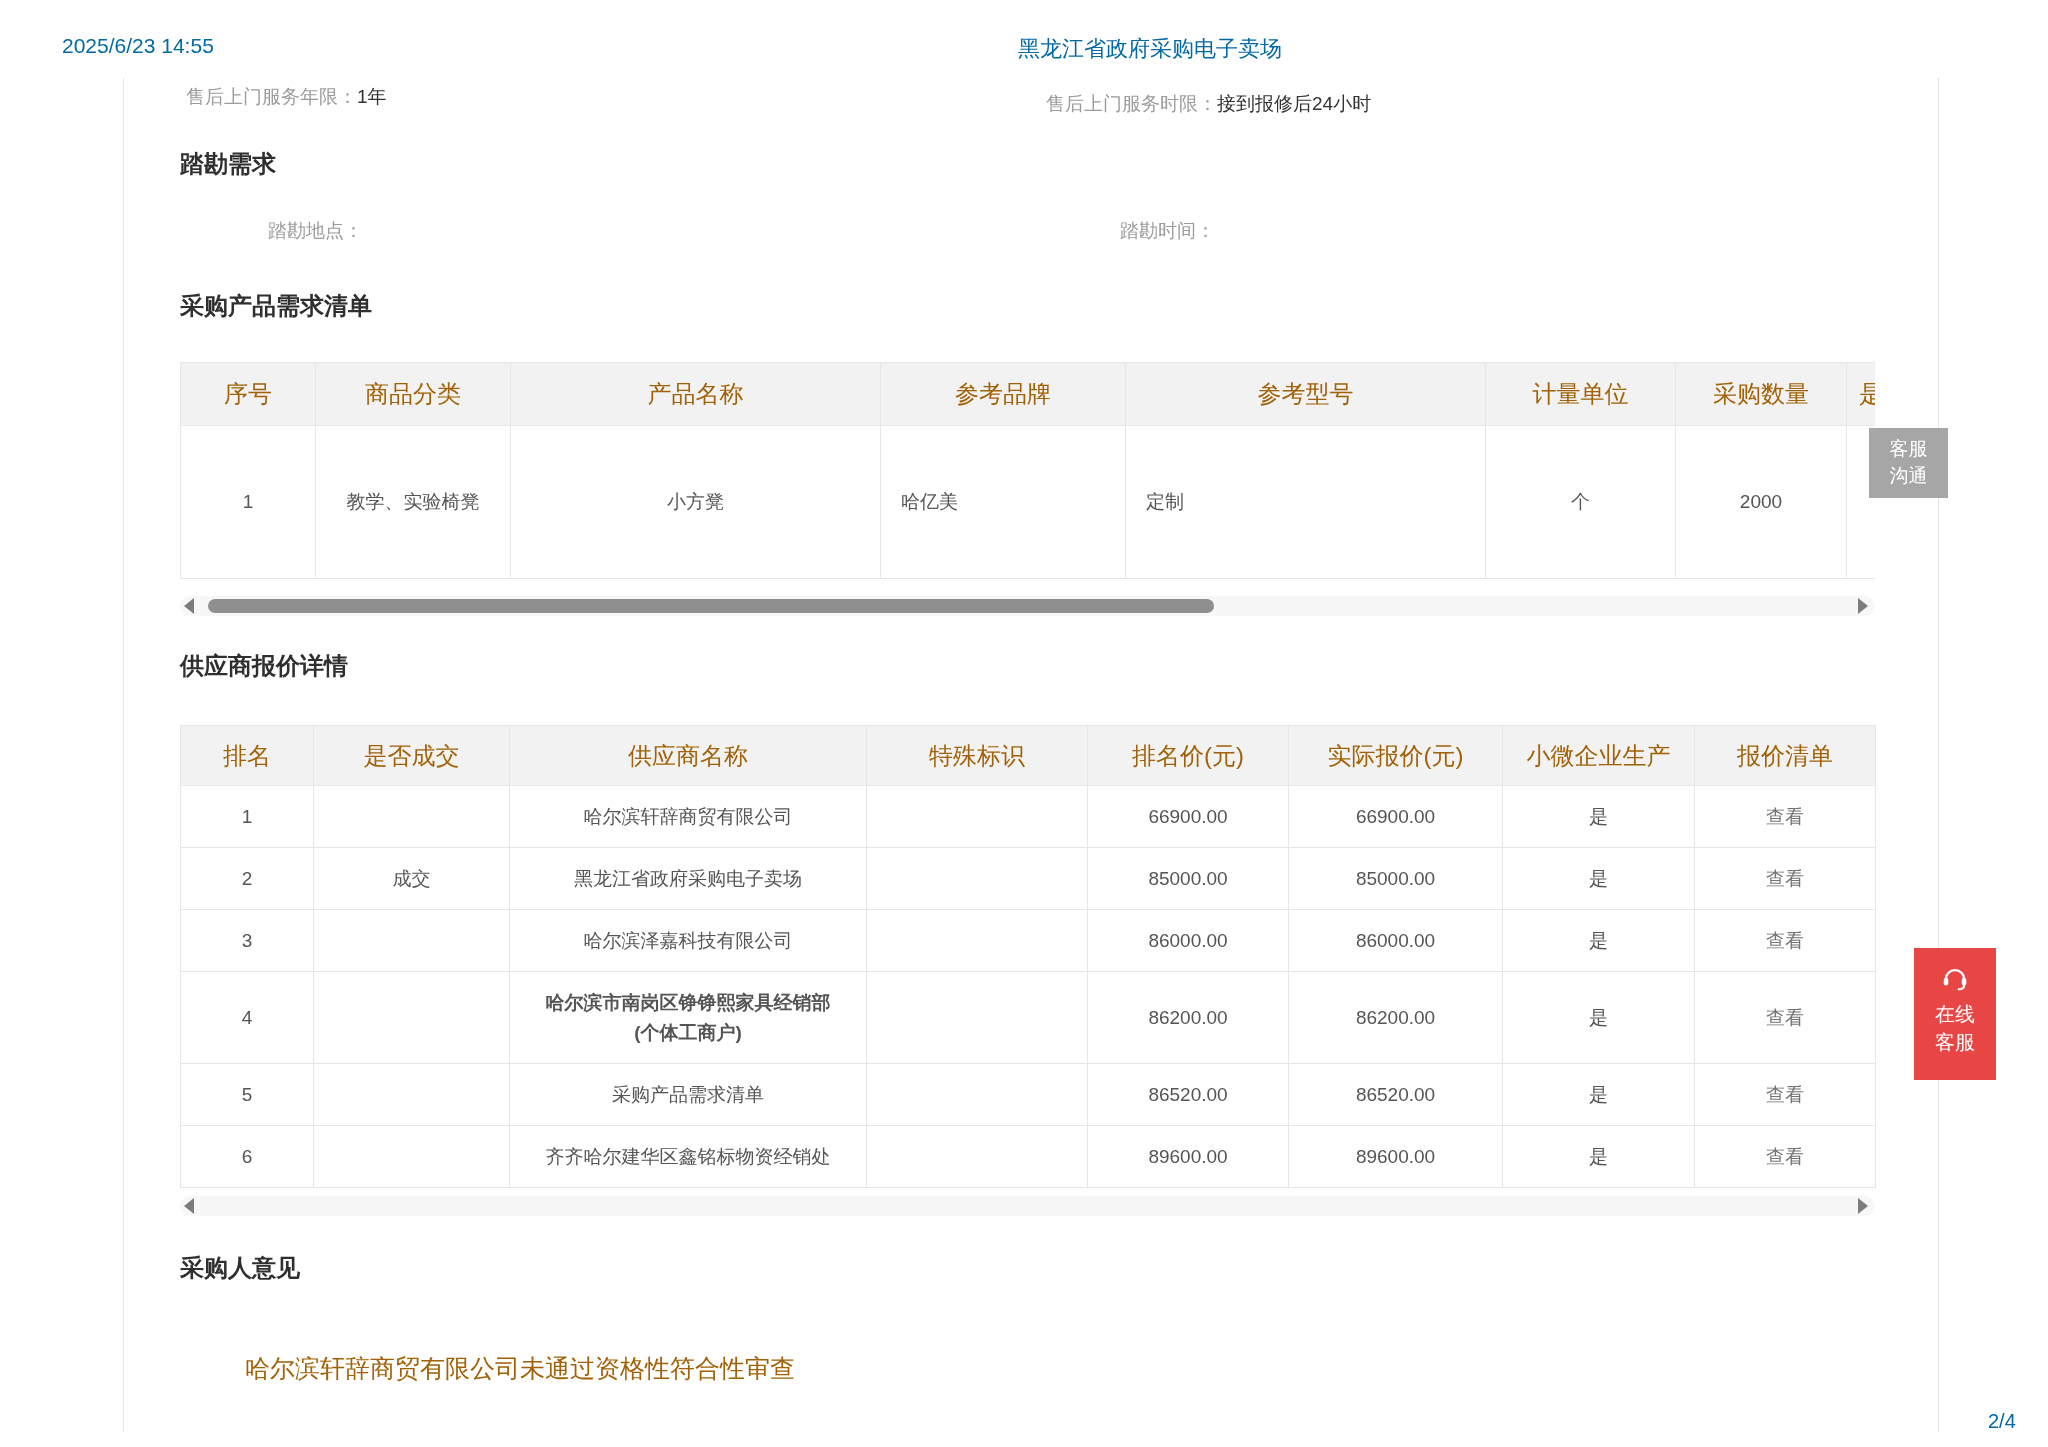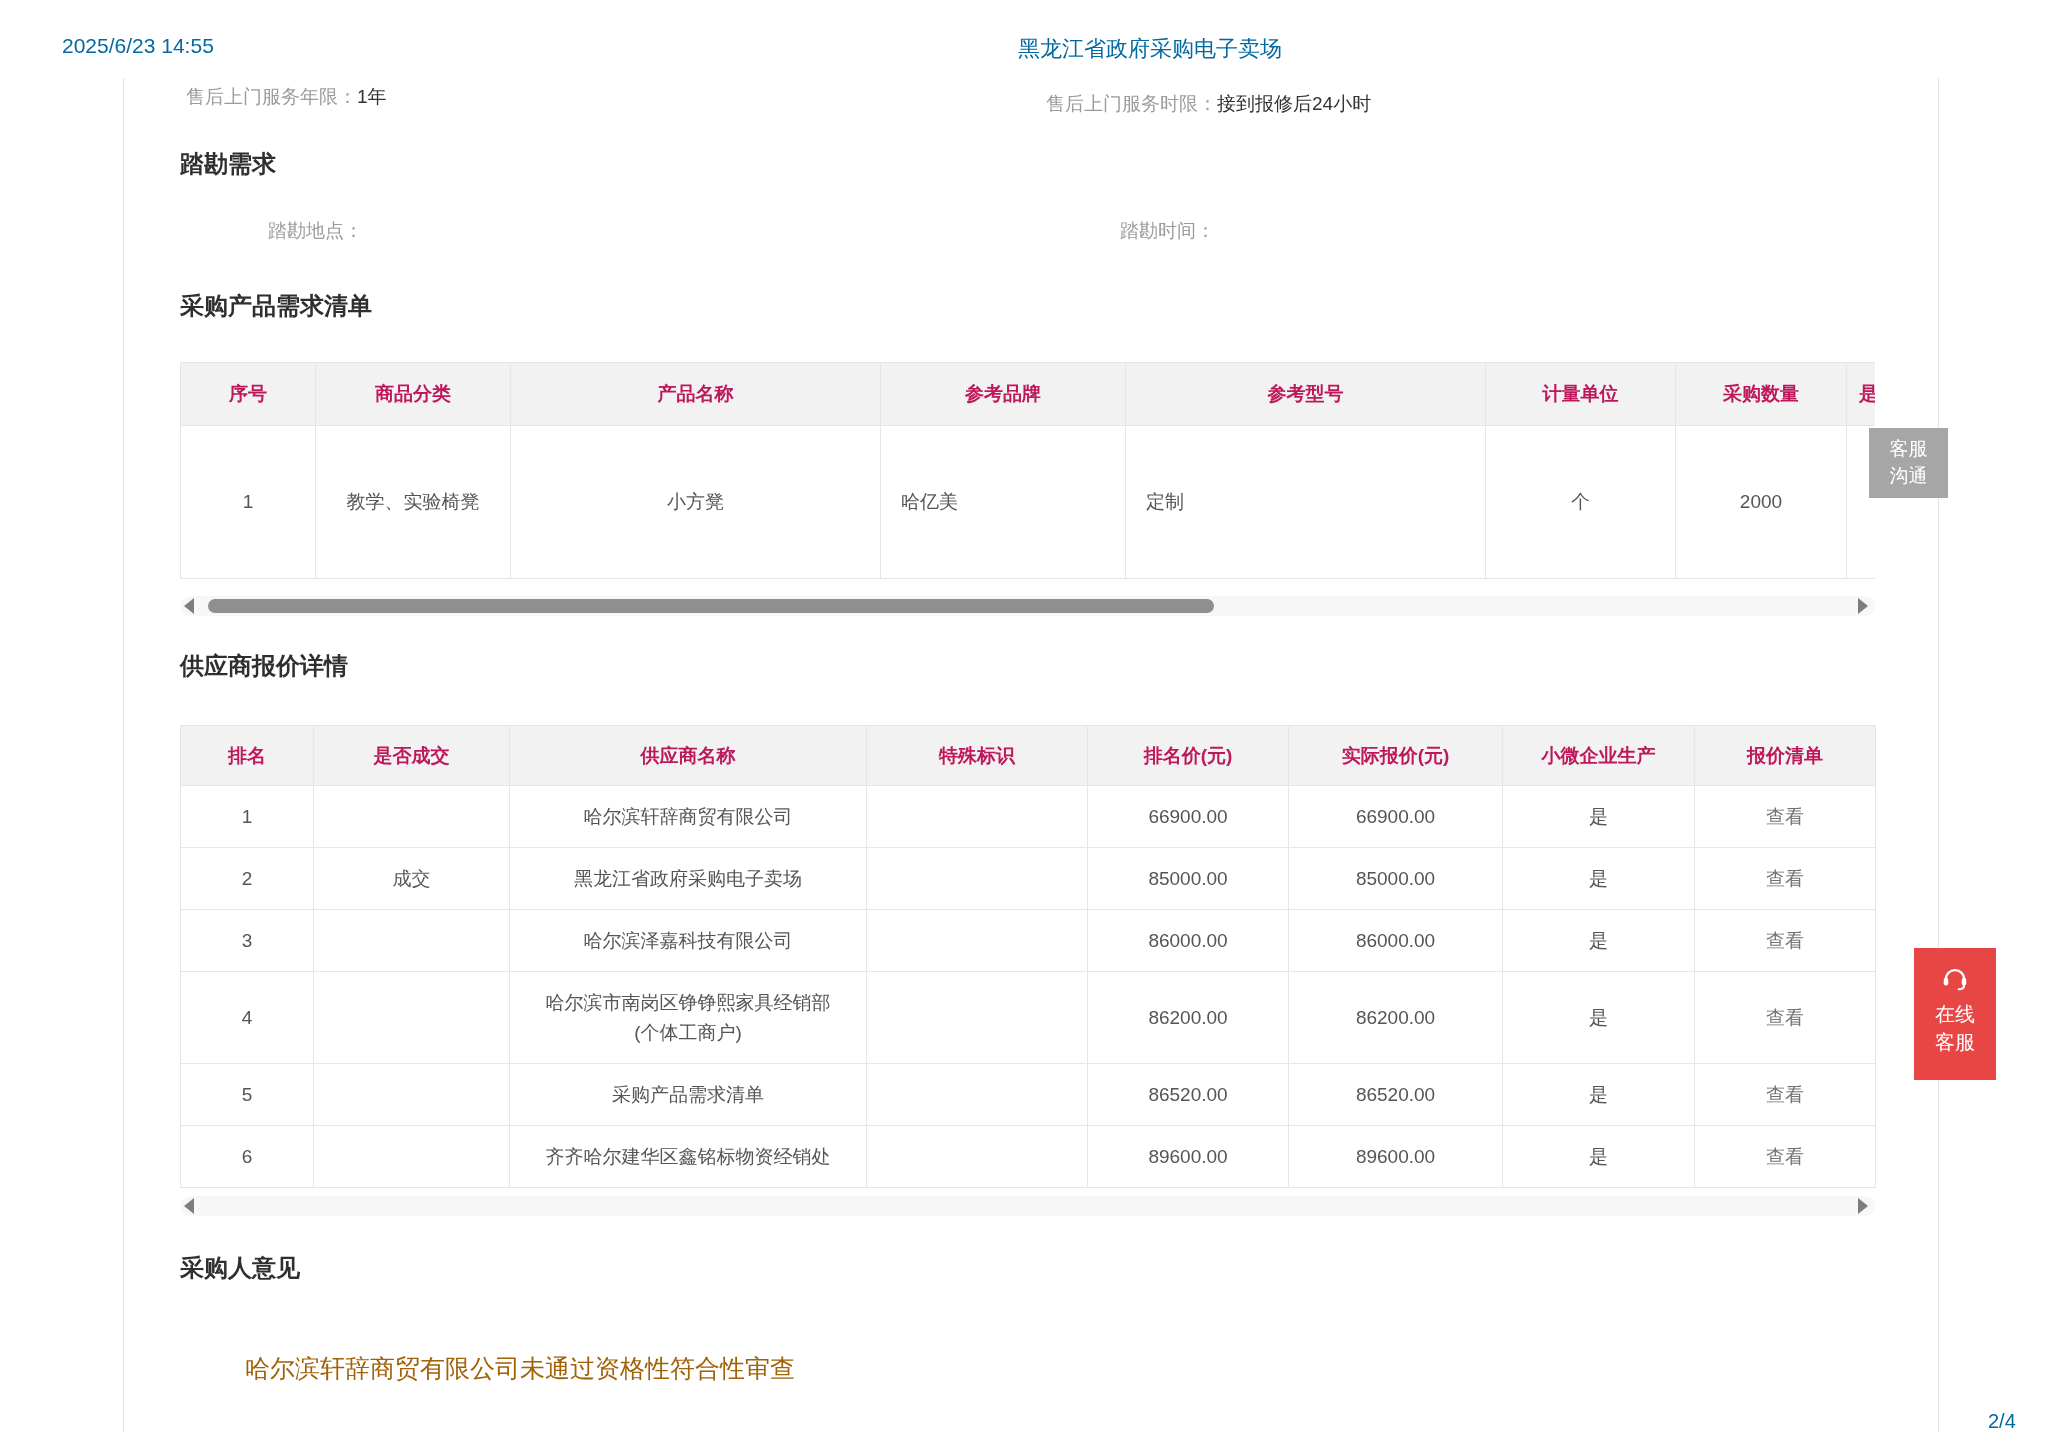--- a/index.html
+++ b/index.html
@@ -13,30 +13,30 @@
   .page-edge { position:absolute; top:78px; height:1354px; width:1px; background:#e4e4e4; }
 
   .print-txt { font-size:21px; color:#0369a1; }
   .lbl { font-size:19px; color:#9c9c9c; }
   .val { font-size:19px; color:#333; }
   .sec-h { font-size:24px; font-weight:bold; color:#2f2f2f; }
 
   .tbl-wrap { position:absolute; overflow:hidden; }
   table { border-collapse:collapse; table-layout:fixed; background:#fff; }
   th {
-    background:#f2f2f2; color:#be185d; font-weight:bold; font-size:19px;
+    background:#f2f2f2; color:#a16207; font-weight:normal; font-size:24px;
     border:1px solid #e6e6e6; text-align:center;
   }
   td {
     color:#555; font-size:19px; text-align:center;
     border:1px solid #e6e6e6; background:#fff;
   }
   td.al, th.al { text-align:left; padding-left:20px; }
   th.clip-h { text-align:left; padding-left:12px; }
-  .sup2 { line-height:30px; }
+  .sup2 { line-height:30px;font-weight:bold; }
 
   a.view-link { color:#737373; text-decoration:none; cursor:pointer; }
 
   .sb { position:absolute; height:20px; background:#f7f7f7; border-radius:10px; }
   .sb-thumb { position:absolute; top:3px; height:14px; border-radius:7px; background:#8f8f8f; }
   .tri { position:absolute; width:0; height:0; }
   .tri-l { border-top:8px solid transparent; border-bottom:8px solid transparent; border-right:10px solid #7d7d7d; }
   .tri-r { border-top:8px solid transparent; border-bottom:8px solid transparent; border-left:10px solid #7d7d7d; }
 
   .float-gray {

